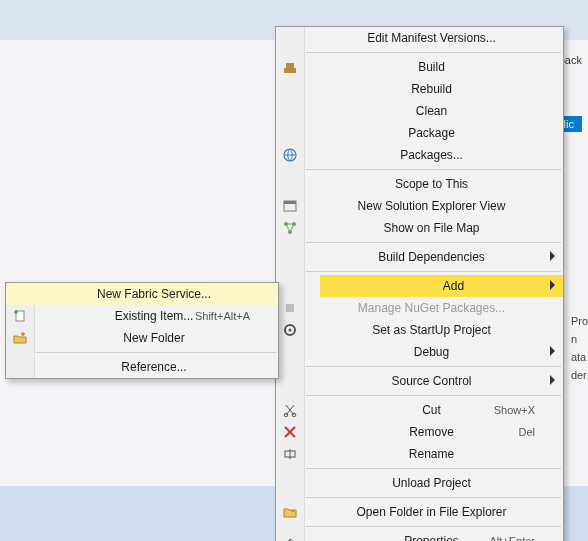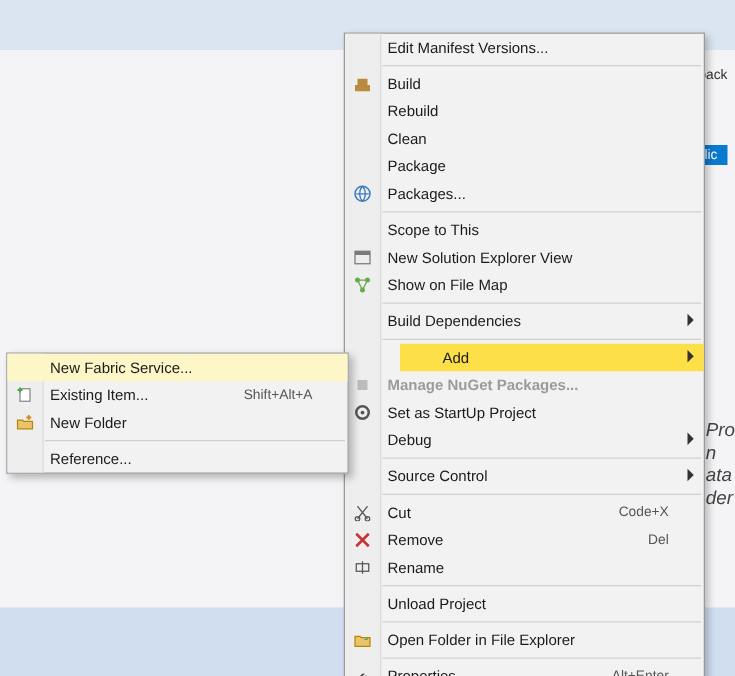--- a/index.html
+++ b/index.html
@@ -6,31 +6,31 @@
   font:12px "Segoe UI",Tahoma,sans-serif;color:#1b1b1b;background:#fff;}
 .bg{position:absolute;inset:0;background:#f4f4f6;}
 .bg .strip-top{position:absolute;left:0;right:0;top:0;height:40px;
   background:#2d7bd1;opacity:.12;}
 .bg .strip-bot{position:absolute;left:0;right:0;bottom:0;height:55px;
   background:#2d7bd1;opacity:.18;}
 .bg .tree{position:absolute;right:6px;top:4px;text-align:left;color:#333;
   font-size:11px;line-height:16px;}
 .bg .tree div{white-space:nowrap;margin-top:48px;}
 .bg .applic{background:#0a7ad1;color:#fff;padding:0 2px;}
-.bg .right-frag{position:absolute;right:0;top:336px;font-size:15px;
-  line-height:18px;color:#444;font-style:italic;}
+.bg .right-frag{position:absolute;right:0;top:312px;font-size:11px;
+  line-height:18px;color:#444;}
 .menu{position:absolute;background:#f2f2f2;border:1px solid #9a9a9a;
   box-shadow:3px 3px 6px rgba(0,0,0,.25);}
 .menu .gutter{position:absolute;left:0;top:0;bottom:0;width:28px;
   background:#eee;border-right:1px solid #dcdcdc;}
 .row{position:relative;height:22px;line-height:22px;padding:0 10px 0 34px;
-  white-space:nowrap;cursor:default;}
+  white-space:nowrap;cursor:default;text-align:center;}
 .row.hi{background:#fdf7c7;}
 .row.sel{background:#fde047;margin-left:44px;}
-.row.dis{color:#9b9b9b;font-weight:bold;}
+.row.dis{color:#9b9b9b;}
 .row .ic{position:absolute;left:5px;top:2px;width:18px;height:18px;
   display:flex;align-items:center;justify-content:center;}
 .row .sc{position:absolute;right:28px;top:0;color:#555;font-size:11px;}
 .row .ar{position:absolute;right:6px;top:4px;}
 .sep{height:0;border-top:1px solid #d0d0d0;margin:3px 2px 3px 30px;}
 #main-menu{left:275px;top:26px;width:287px;}
 #sub-menu{left:5px;top:282px;width:272px;}
 svg{display:block;}
 </style>
 </head>
@@ -177,21 +177,21 @@
 
   <div class="row">
     <span class="ic">
       <svg width="14" height="14">
           <path d="M3 2l8 10M11 2L3 12" stroke="#555"></path>
           <circle cx="3" cy="12" r="1.8" fill="none" stroke="#555"></circle>
           <circle cx="11" cy="12" r="1.8" fill="none" stroke="#555"></circle>
         </svg>
     </span>
     <span>Cut</span>
-    <span class="sc">Code+X</span>
+    <span class="sc">Show+X</span>
   </div>
   <div class="row">
     <span class="ic">
       <svg width="14" height="14">
           <path d="M2 2l10 10M12 2L2 12" stroke="#c83232" stroke-width="2"></path>
         </svg>
     </span>
     <span>Remove</span>
     <span class="sc">Del</span>
   </div>

